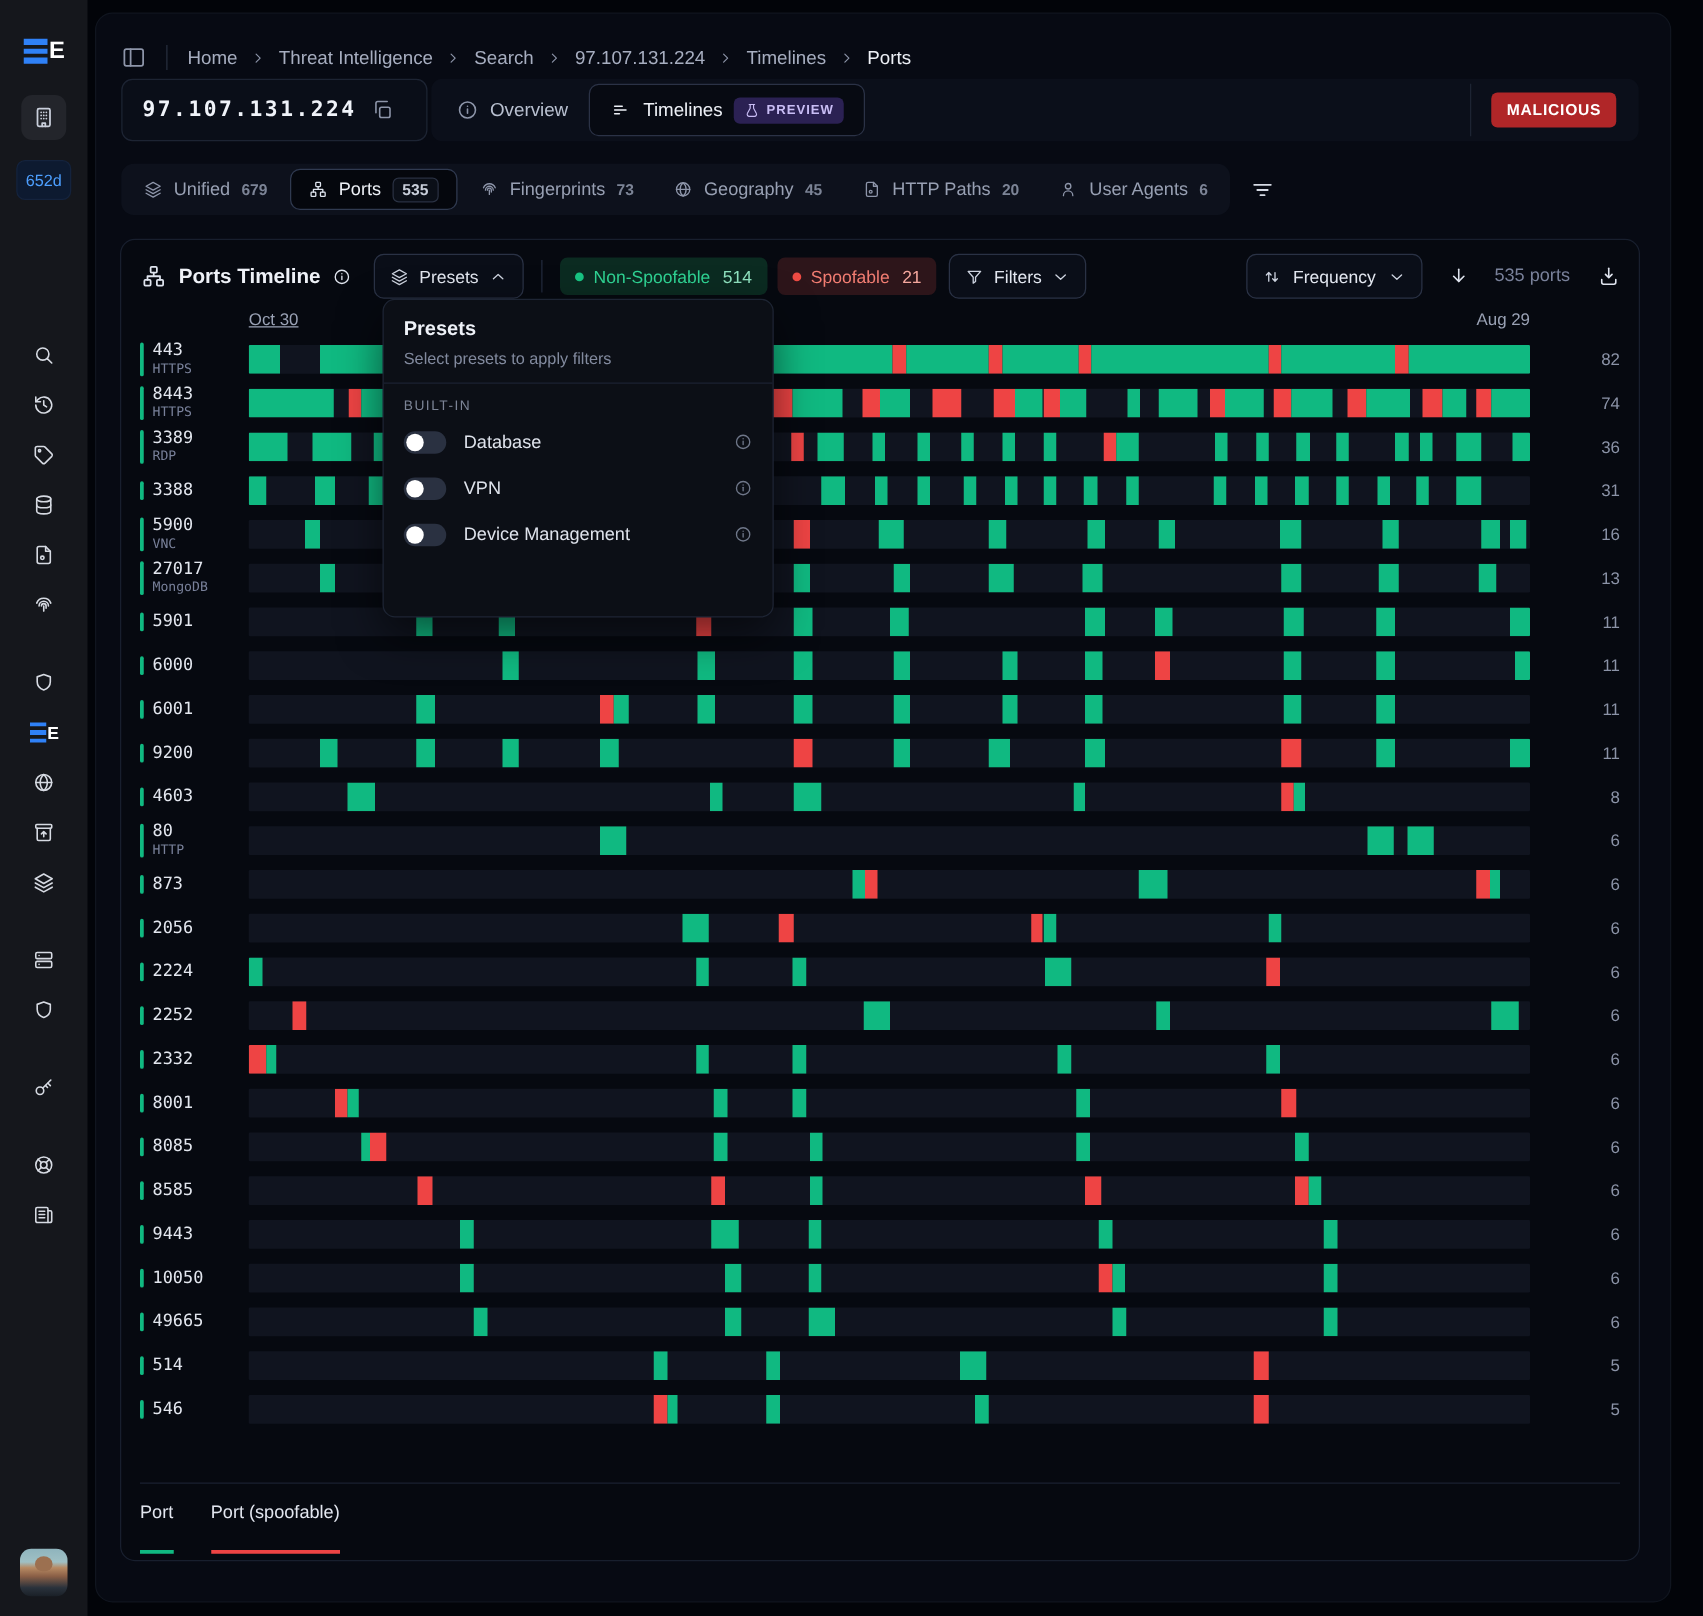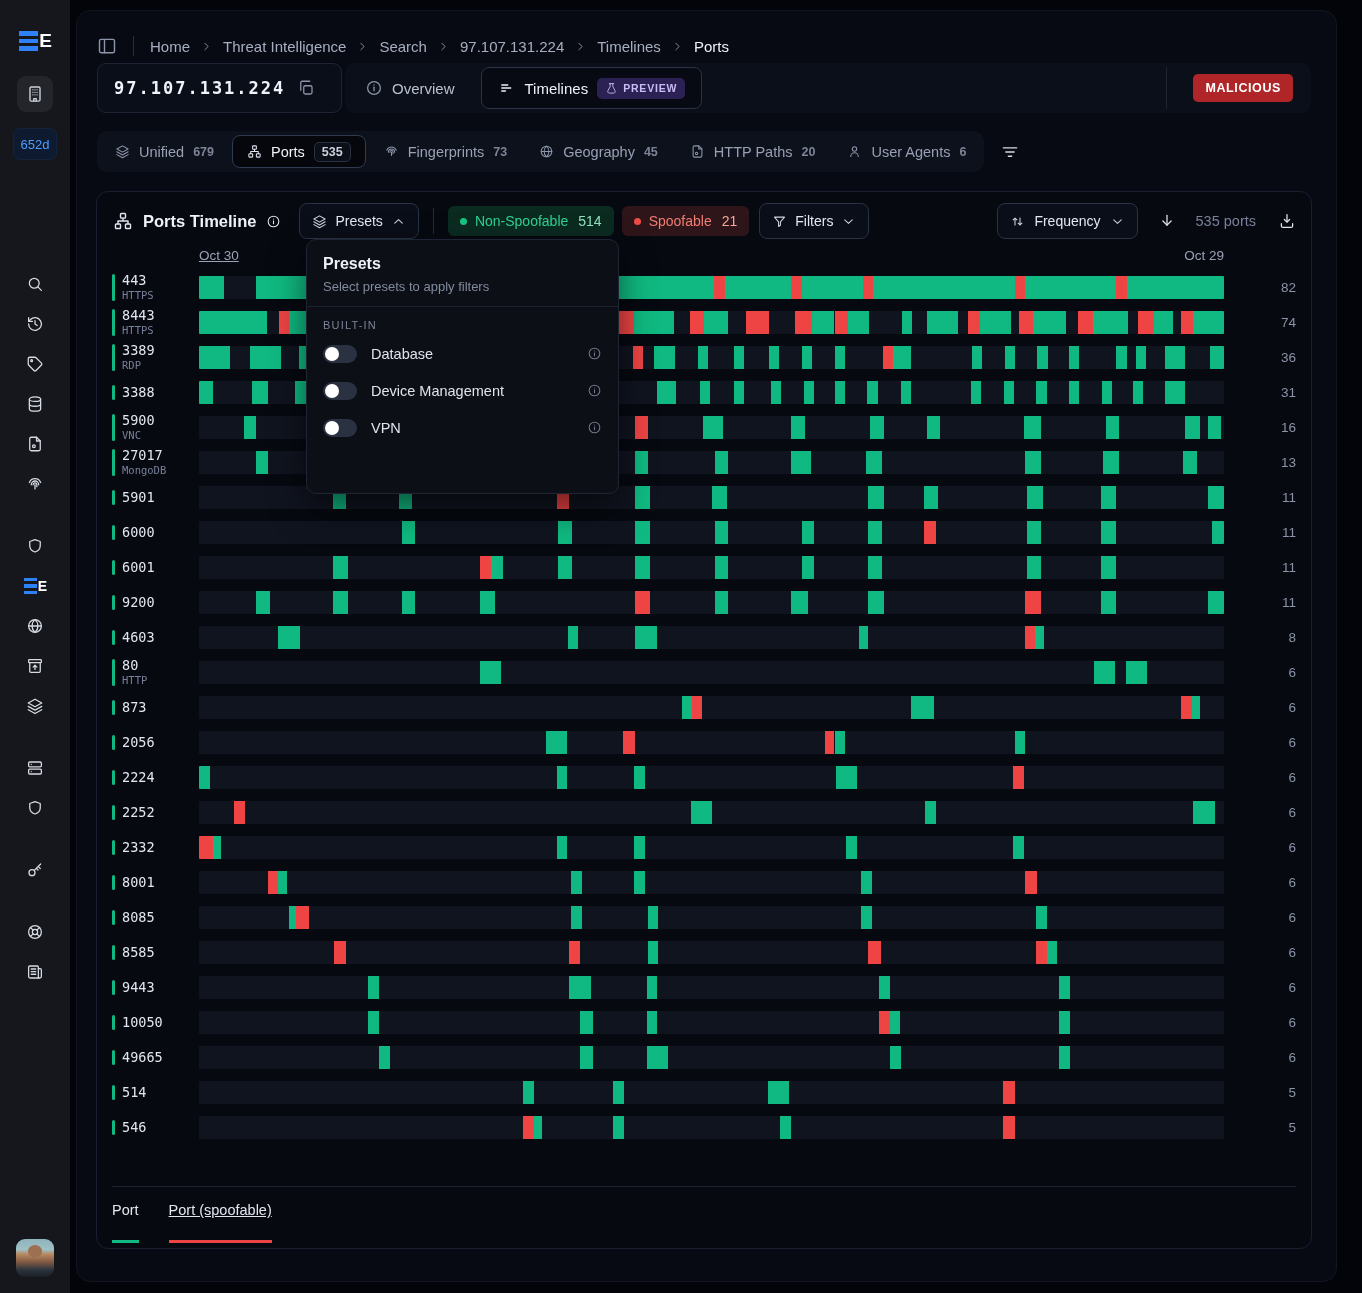--- a/index.html
+++ b/index.html
@@ -33,21 +33,21 @@
   .card{position:absolute;left:76px;top:10px;width:1261px;height:1272px;background:var(--card);border:1px solid #10151f;border-radius:14px;}
   
   .crumb-row{position:absolute;top:22px;left:20px;right:24px;height:26px;display:flex;align-items:center;gap:10px;font-size:15px;}
   .crumb-divider{width:1px;height:20px;background:#272e3e;margin:0 6px;}
   .crumb{color:#a7aec0;text-decoration:none;cursor:pointer;}
   .crumb.current{color:#eef1f7;}
   
   .header-row{position:absolute;top:52px;left:20px;right:25px;height:50px;display:flex;align-items:stretch;gap:3px;}
   .ip-box{width:245px;background:#0a0e18;border:1px solid #1d2433;border-radius:9px;display:flex;align-items:center;gap:12px;padding:0 16px;}
   .ip-text{font-family:"DejaVu Sans Mono",monospace;font-size:17px;font-weight:bold;letter-spacing:2px;color:#f0f3f9;}
-  .tabstrip{flex:1;background:var(--strip);border-radius:9px;display:flex;align-items:center;padding:4px;gap:10px;}
+  .tabstrip{flex:1;background:var(--strip);border-radius:9px;display:flex;align-items:center;padding:4px;gap:0;}
   .htab{display:flex;align-items:center;gap:9px;height:42px;padding:0 16px;border:none;background:transparent;color:#b9c0d0;font-size:15px;border-radius:8px;cursor:pointer;}
   .htab.active{background:#070a12;border:1px solid #2b3246;color:#eef1f7;}
   .preview-badge{display:flex;align-items:center;gap:5px;background:#2b2153;color:#c9bdf5;font-size:10.5px;font-weight:bold;letter-spacing:.8px;padding:4px 8px;border-radius:5px;}
   .strip-divider{width:1px;height:100%;background:#1d2433;margin-left:auto;}
   .malicious{margin:0 14px 0 16px;background:#b02628;color:#fff;font-size:12.5px;font-weight:bold;letter-spacing:.6px;padding:7px 12px;border-radius:5px;}
   
   .subtab-row{position:absolute;top:120px;left:20px;right:25px;height:41px;display:flex;align-items:center;}
   .subtab-bar{display:inline-flex;align-items:center;gap:4px;background:#0d111c;border-radius:10px;padding:4px;height:41px;}
   .subtab{display:flex;align-items:center;gap:9px;height:33px;padding:0 14px;border:none;background:transparent;color:#98a0b3;font-size:14.5px;border-radius:8px;cursor:pointer;white-space:nowrap;}
   .subtab .icn{color:#8d95a9;}
@@ -93,21 +93,21 @@
   .port-proto{font-family:"DejaVu Sans Mono",monospace;font-size:10.5px;color:#79819a;line-height:1.2;}
   .row-track{flex:1;height:23px;background:var(--track);position:relative;overflow:hidden;border-radius:1px;}
   .seg{position:absolute;top:0;bottom:0;}
   .seg.green{background:var(--green);}
   .seg.red{background:var(--red);}
   .row-count{width:72px;text-align:right;font-size:13.5px;color:#8b93a7;}
   
   .panel-footer{position:absolute;left:15px;right:15px;bottom:0;height:62px;border-top:1px solid #1a2130;display:flex;align-items:flex-start;gap:30px;padding-top:15px;}
   .legend-item{font-size:14.5px;color:#e3e7f0;padding-bottom:22px;cursor:pointer;}
   .legend-item.lg-green{border-bottom:3px solid var(--green);}
-  .legend-item.lg-red{border-bottom:3px solid var(--red);text-decoration:underline;}
+  .legend-item.lg-red{border-bottom:3px solid var(--red);}
   
   .dropdown{position:absolute;left:229px;top:228px;width:313px;height:255px;background:#0c0f16;border:1px solid #1e2534;border-radius:10px;box-shadow:0 14px 34px rgba(0,0,0,.55);z-index:30;padding:15px 16px 10px;}
   .dd-title{font-size:16px;font-weight:bold;color:#eef1f7;}
   .dd-sub{font-size:13px;color:#828a9e;margin-top:6px;}
   .dd-divider{height:1px;background:#1b2232;margin:12px -16px;}
   .dd-section{font-size:11px;letter-spacing:1.2px;color:#7c8496;margin:10px 0 4px;}
   .preset-row{display:flex;align-items:center;height:37px;}
   .toggle{width:34px;height:18px;border-radius:10px;background:#2a3141;position:relative;cursor:pointer;border:none;flex:none;}
   .toggle .knob{position:absolute;left:2px;top:2px;width:14px;height:14px;border-radius:50%;background:#fff;}
   .preset-label{flex:1;margin-left:14px;font-size:14.5px;color:#dfe3ec;}
@@ -559,21 +559,21 @@
                 <path d="M12 3.5V13"></path>
                 <path d="m8.5 10 3.5 3.5L15.5 10"></path>
                 <path d="M4.5 15.5v3a2 2 0 0 0 2 2h11a2 2 0 0 0 2-2v-3"></path>
               </svg>
             </span>
         </div>
       </div>
 
       <div class="axis-row">
         <span class="axis-start">Oct 30</span>
-        <span class="axis-end">Oct 29</span>
+        <span class="axis-end">Aug 29</span>
       </div>
 
       <div class="rows" id="rows">
           <div class="chart-row">
             <div class="row-label">
               <span class="accent tall"></span>
               <div>
                 <div class="port-num">443</div>
                 <div class="port-proto">HTTPS</div>
               </div>
@@ -1115,34 +1115,34 @@
                 <circle cx="12" cy="12" r="8.5"></circle>
                 <line x1="12" y1="11" x2="12" y2="15.5"></line>
                 <line x1="12" y1="8" x2="12.01" y2="8"></line>
               </svg>
             </span>
           </div>
           <div class="preset-row">
             <button class="toggle">
               <span class="knob"></span>
             </button>
-            <span class="preset-label">Device Management</span>
+            <span class="preset-label">VPN</span>
             <span class="icn sm">
               <svg viewBox="0 0 24 24" fill="none" stroke="currentColor" stroke-width="1.7" stroke-linecap="round" stroke-linejoin="round">
                 <circle cx="12" cy="12" r="8.5"></circle>
                 <line x1="12" y1="11" x2="12" y2="15.5"></line>
                 <line x1="12" y1="8" x2="12.01" y2="8"></line>
               </svg>
             </span>
           </div>
           <div class="preset-row">
             <button class="toggle">
               <span class="knob"></span>
             </button>
-            <span class="preset-label">VPN</span>
+            <span class="preset-label">Device Management</span>
             <span class="icn sm">
               <svg viewBox="0 0 24 24" fill="none" stroke="currentColor" stroke-width="1.7" stroke-linecap="round" stroke-linejoin="round">
                 <circle cx="12" cy="12" r="8.5"></circle>
                 <line x1="12" y1="11" x2="12" y2="15.5"></line>
                 <line x1="12" y1="8" x2="12.01" y2="8"></line>
               </svg>
             </span>
           </div>
         </div>
     </div>

